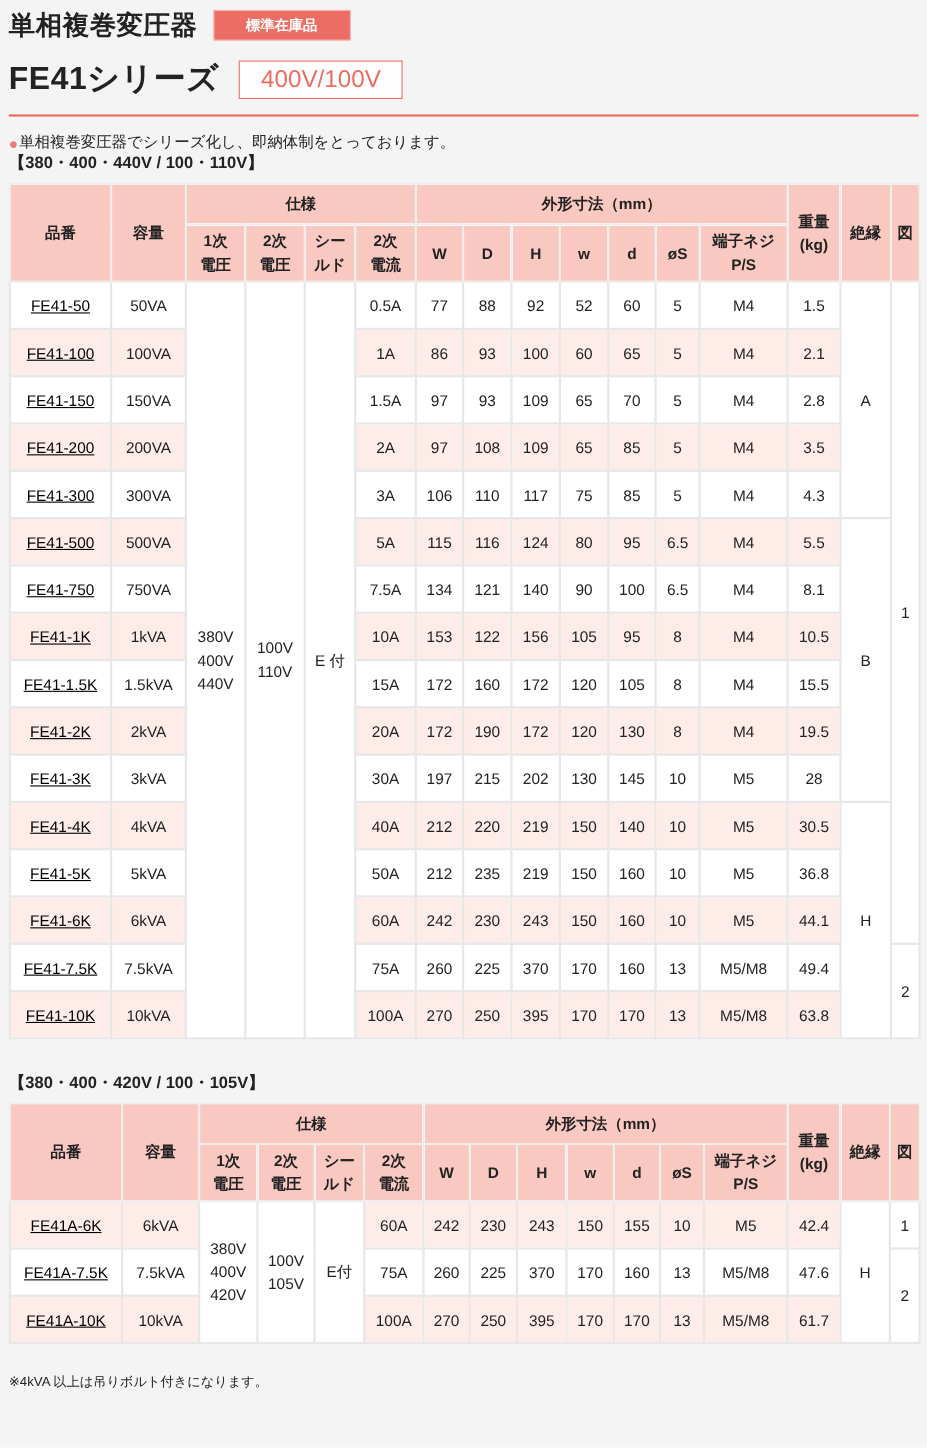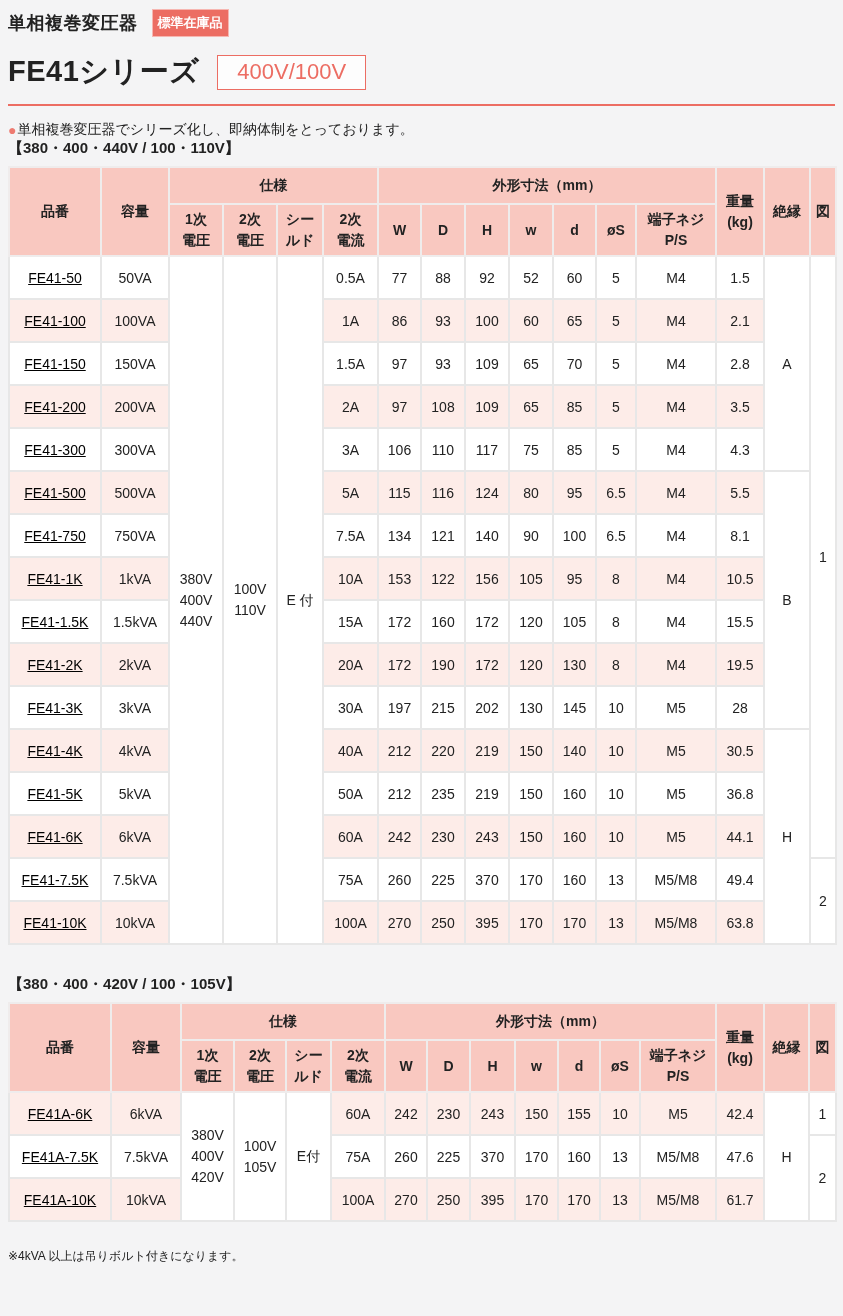--- a/index.html
+++ b/index.html
@@ -7,26 +7,26 @@
   body {
     width: 843px; height: 1316px;
     background: #f4f4f5;
     color: #222;
     font-family: "Liberation Sans", "DejaVu Sans", sans-serif;
     overflow: hidden;
   }
   .page { padding: 7px 8px 0 8px; }
 
   .title-row { display: flex; align-items: center; height: 32px; }
-  .page-title { font-size: 18px; font-weight: bold; letter-spacing: .5px; }
+  .page-title { font-size: 24px; font-weight: bold; letter-spacing: .5px; }
   .stock-badge {
     margin-left: 14px;
     background: #ec6d63; color: #fff;
     font-size: 13px; font-weight: bold;
-    padding: 5px 6px;
+    padding: 5px 30px;
     box-shadow: inset 0 0 0 1px rgba(255,255,255,.5);
   }
 
   .series-row { display: flex; align-items: center; margin-top: 13px; }
   .series-title { font-size: 29px; font-weight: bold; letter-spacing: .5px; }
   .voltage-box {
     margin-left: 18px;
     border: 1px solid #ec6d63; color: #ec6d63;
     background: #fdfdfd;
     font-size: 22px; padding: 3px 19px 4px;

